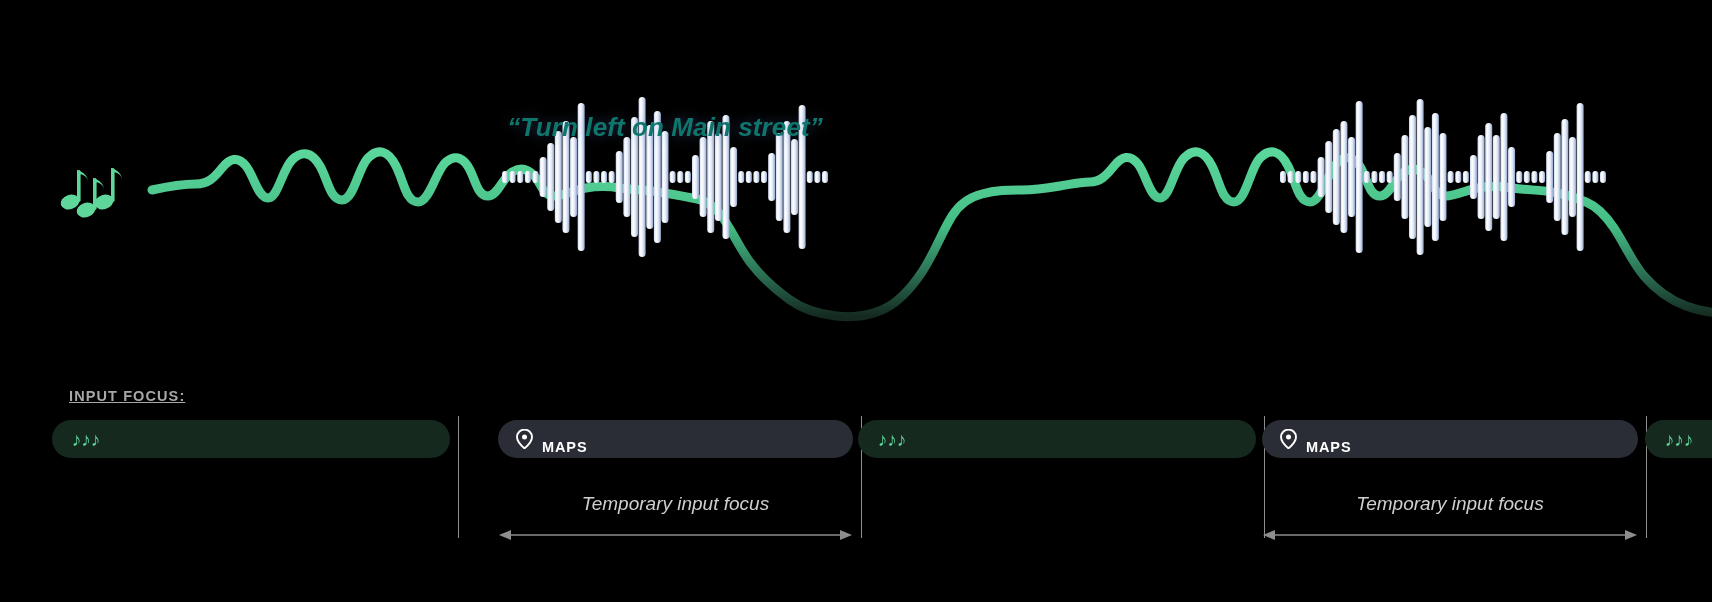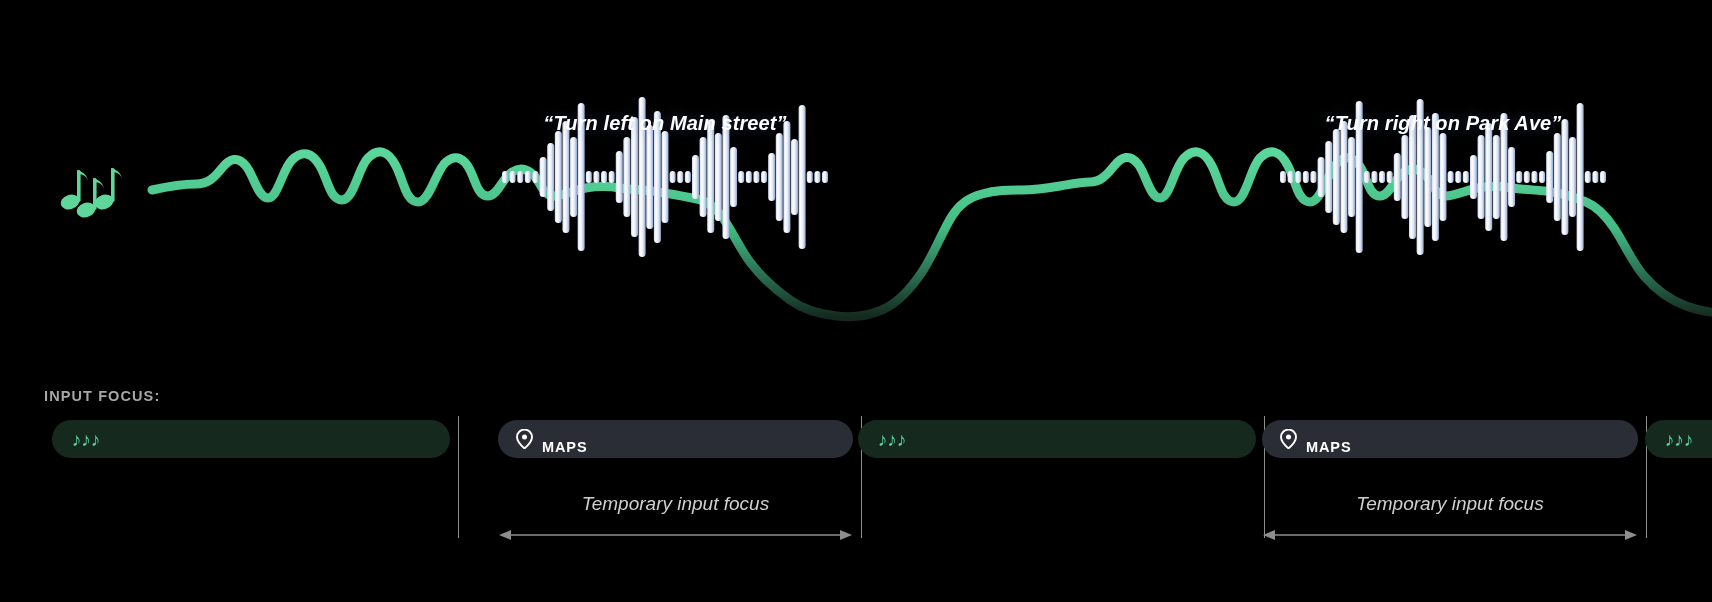--- a/index.html
+++ b/index.html
@@ -40,23 +40,23 @@
     height: 360px;
     display: block;
   }
 
   
   .caption {
     position: absolute;
     font-family: "Liberation Sans", sans-serif;
     font-style: italic;
     font-weight: bold;
-    font-size: 20px;
+    font-size: 26px;
     letter-spacing: 0.1px;
-    color: #ffffff;
+    color: #0f766e;
     white-space: nowrap;
     transform: translateX(-50%);
     text-shadow: 0 0 14px rgba(120,150,220,0.35);
   }
   #caption-0 { left: 665px; top: 112px; }
   #caption-1 { left: 1443px; top: 112px; }
 
   
   .note-emblem {
     position: absolute;
@@ -69,28 +69,29 @@
   
   .focus-panel {
     position: absolute;
     left: 0;
     top: 372px;
     width: 1712px;
     height: 230px;
   }
   .focus-label {
     position: absolute;
-    left: 44px;
+    left: 69px;
     top: 16px;
     font-size: 14.5px;
     font-weight: bold;
     letter-spacing: 1.1px;
     color: #a7a7a7;
     text-transform: uppercase;
     white-space: nowrap;
+    text-decoration: underline;
   }
 
   .track {
     position: absolute;
     left: 0;
     top: 48px;
     width: 1712px;
     height: 182px;
   }
 
@@ -370,21 +371,20 @@
           <rect x="35" y="20" width="3.6" height="32" rx="1.8"></rect>
           <path d="M35 20 C 42 22, 46 26, 46 33 C 46 27, 42 24, 35 24 Z"></path>
           <ellipse cx="46" cy="44" rx="9.5" ry="7.2" transform="rotate(-18 46 44)"></ellipse>
           <rect x="53" y="10" width="3.6" height="34" rx="1.8"></rect>
           <path d="M53 10 C 60 12, 64 16, 64 23 C 64 17, 60 14, 53 14 Z"></path>
         </g>
       </svg>
     </div>
 
     <div class="caption" id="caption-0">“Turn left on Main street”</div>
-    <div class="caption" id="caption-1">“Turn right on Park Ave”</div>
   </div>
 
   <div class="focus-panel">
     <div class="focus-label">INPUT FOCUS:</div>
     <div class="track" id="focus-track">
         <div class="segment" style="left: 52px; width: 398px;">
           <div class="pill music" style="width: 398px;">
             <span class="pill-icon">♪♪♪</span>
           </div>
           <div class="boundary" style="left: 406px;"></div>

